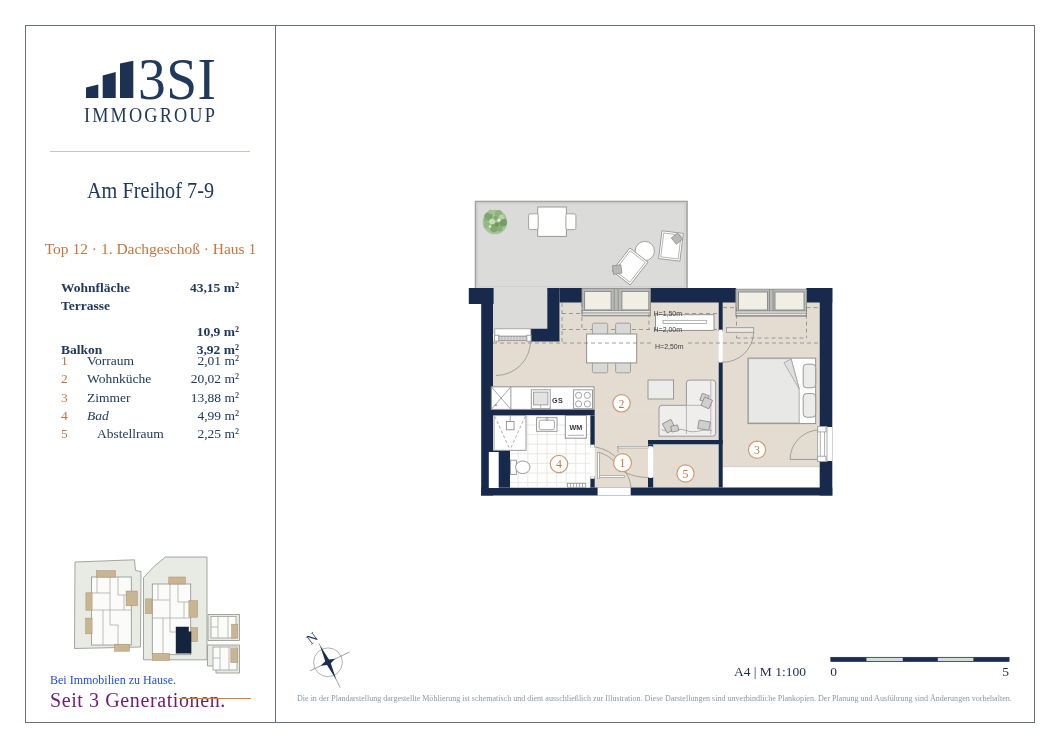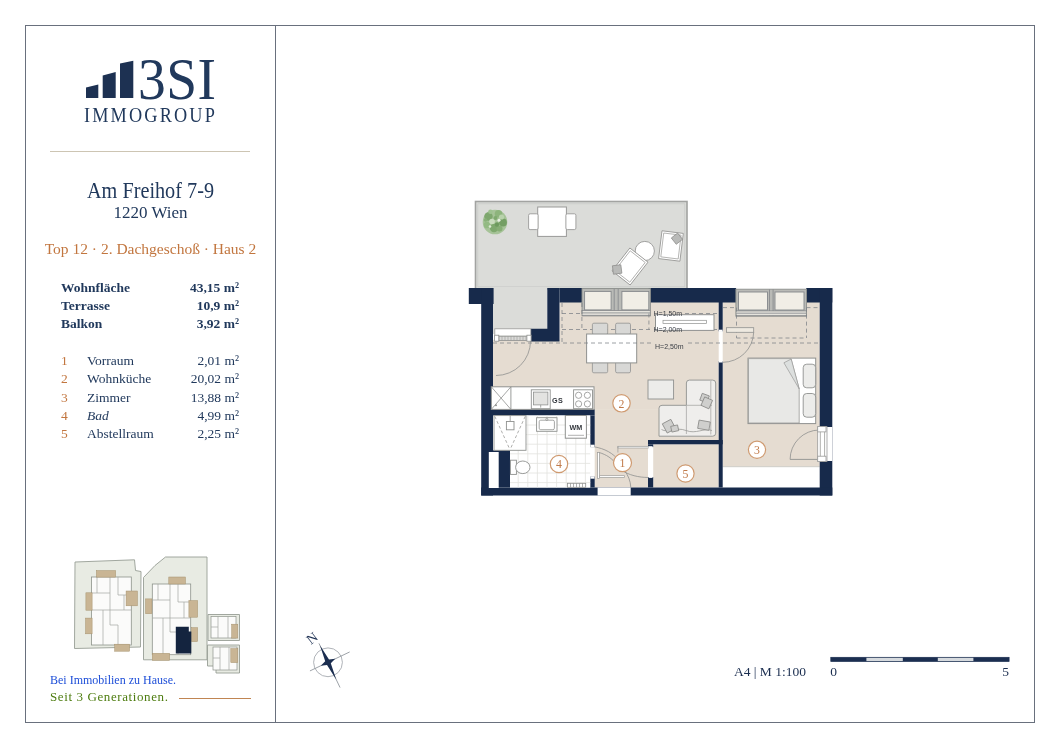--- a/index.html
+++ b/index.html
@@ -24,54 +24,54 @@
 </svg>
 
 <div class="abs nv" style="left:138px;top:49.5px;width:90px;font-size:59px;line-height:59px;letter-spacing:0.5px;transform:scaleX(0.94);transform-origin:left;">3SI</div>
 
 <div class="abs nv ctr" style="left:26px;top:102px;width:249px;font-size:22px;letter-spacing:2.6px;transform:scaleX(0.83);">IMMOGROUP</div>
 
 <div class="abs" style="left:50px;top:151px;width:200px;height:1px;background:#cdc5b3;"></div>
 
 <div class="abs nv ctr" style="left:26px;top:178px;width:249px;font-size:23px;transform:scaleX(0.88);">Am Freihof 7-9</div>
 
-<div class="abs nv ctr" style="left:26px;top:203px;width:249px;font-size:17px;">1220 Wien</div>
-
-<div class="abs ctr" style="left:26px;top:240px;width:249px;font-size:15.5px;color:#c2763f;">Top 12 · 2. Dachgeschoß · Haus 2</div>
+
+<div class="abs ctr" style="left:26px;top:240px;width:249px;font-size:15.5px;color:#c2763f;">Top 12 · 1. Dachgeschoß · Haus 1</div>
 
 <div class="abs nv" style="left:61px;top:279px;width:178px;font-size:13.5px;font-weight:bold;line-height:18.2px;">
   <div>
         <span style="float:left;text-align:center;">Wohnfläche</span>
         <span style="float:right;">43,15 m²</span>
       </div>
   <div style="clear:both;">
         <span style="float:left;">Terrasse</span>
-        <span style="float:right;">10,9 m²</span>
+        <span style="float:right;margin-top:26px;">10,9 m²</span>
       </div>
   <div style="clear:both;">
         <span style="float:left;">Balkon</span>
         <span style="float:right;">3,92 m²</span>
       </div>
 </div>
 
 <div class="abs nv" style="left:61px;top:352px;width:178px;font-size:13.5px;line-height:18.3px;">
   <div><span style="color:#c2763f;">1</span><span style="position:absolute;left:26px;">Vorraum</span><span style="float:right;">2,01 m²</span></div>
   <div style="clear:both;position:relative;"><span style="color:#c2763f;">2</span><span style="position:absolute;left:26px;">Wohnküche</span><span style="float:right;text-align:right;">20,02 m²</span></div>
   <div style="clear:both;position:relative;"><span style="color:#c2763f;">3</span><span style="position:absolute;left:26px;font-family:Liberation Serif, serif;">Zimmer</span><span style="float:right;">13,88 m²</span></div>
   <div style="clear:both;position:relative;"><span style="color:#c2763f;">4</span><span style="position:absolute;left:26px;font-style:italic;">Bad</span><span style="float:right;">4,99 m²</span></div>
-  <div style="clear:both;position:relative;"><span style="color:#c2763f;">5</span><span style="position:absolute;left:26px;">Abstellraum</span><span style="float:right;">2,25 m²</span></div>
+  <div style="clear:both;position:relative;"><span style="color:#c2763f;">5</span><span style="position:absolute;left:36px;">Abstellraum</span><span style="float:right;">2,25 m²</span></div>
 </div>
 
 
 <div class="abs nv" style="left:50px;top:672.5px;font-size:12px;color:#1d4ed8;">Bei Immobilien zu Hause.</div>
 
-<div class="abs nv" style="left:50px;top:689.4px;font-size:13px;letter-spacing:0.6px;color:#4d7c0f;">Seit 3 Generationen.</div>
+<div class="abs nv" style="left:50px;top:689.4px;font-size:20px;letter-spacing:0.6px;color:#701a75;">Seit 3 Generationen.</div>
 
 <div class="abs" style="left:179px;top:697.5px;width:72px;height:1.2px;background:#c08552;"></div>
 
+<div class="abs" style="left:297px;top:693.5px;width:715px;font-size:8.05px;color:#8b98a9;white-space:nowrap;">Die in der Plandarstellung dargestellte Möblierung ist schematisch und dient ausschließlich zur Illustration. Diese Darstellungen sind unverbindliche Plankopien. Der Planung und Ausführung sind Änderungen vorbehalten.</div>
 
 
 <svg class="abs" style="left:0;top:0;" width="1060" height="750" viewBox="0 0 1060 750">
 <g stroke-linecap="butt">
 
 <rect x="475.5" y="201.5" width="211.5" height="87.5" fill="#dbdcd9" stroke="#a2a3a1" stroke-width="1.6"></rect>
 <rect x="477.8" y="203.8" width="207" height="83" fill="none" stroke="#c9cac8" stroke-width="0.8"></rect>
 
 <rect x="493" y="287" width="54.3" height="47" fill="#dbdcd9" stroke="none"></rect>
 

